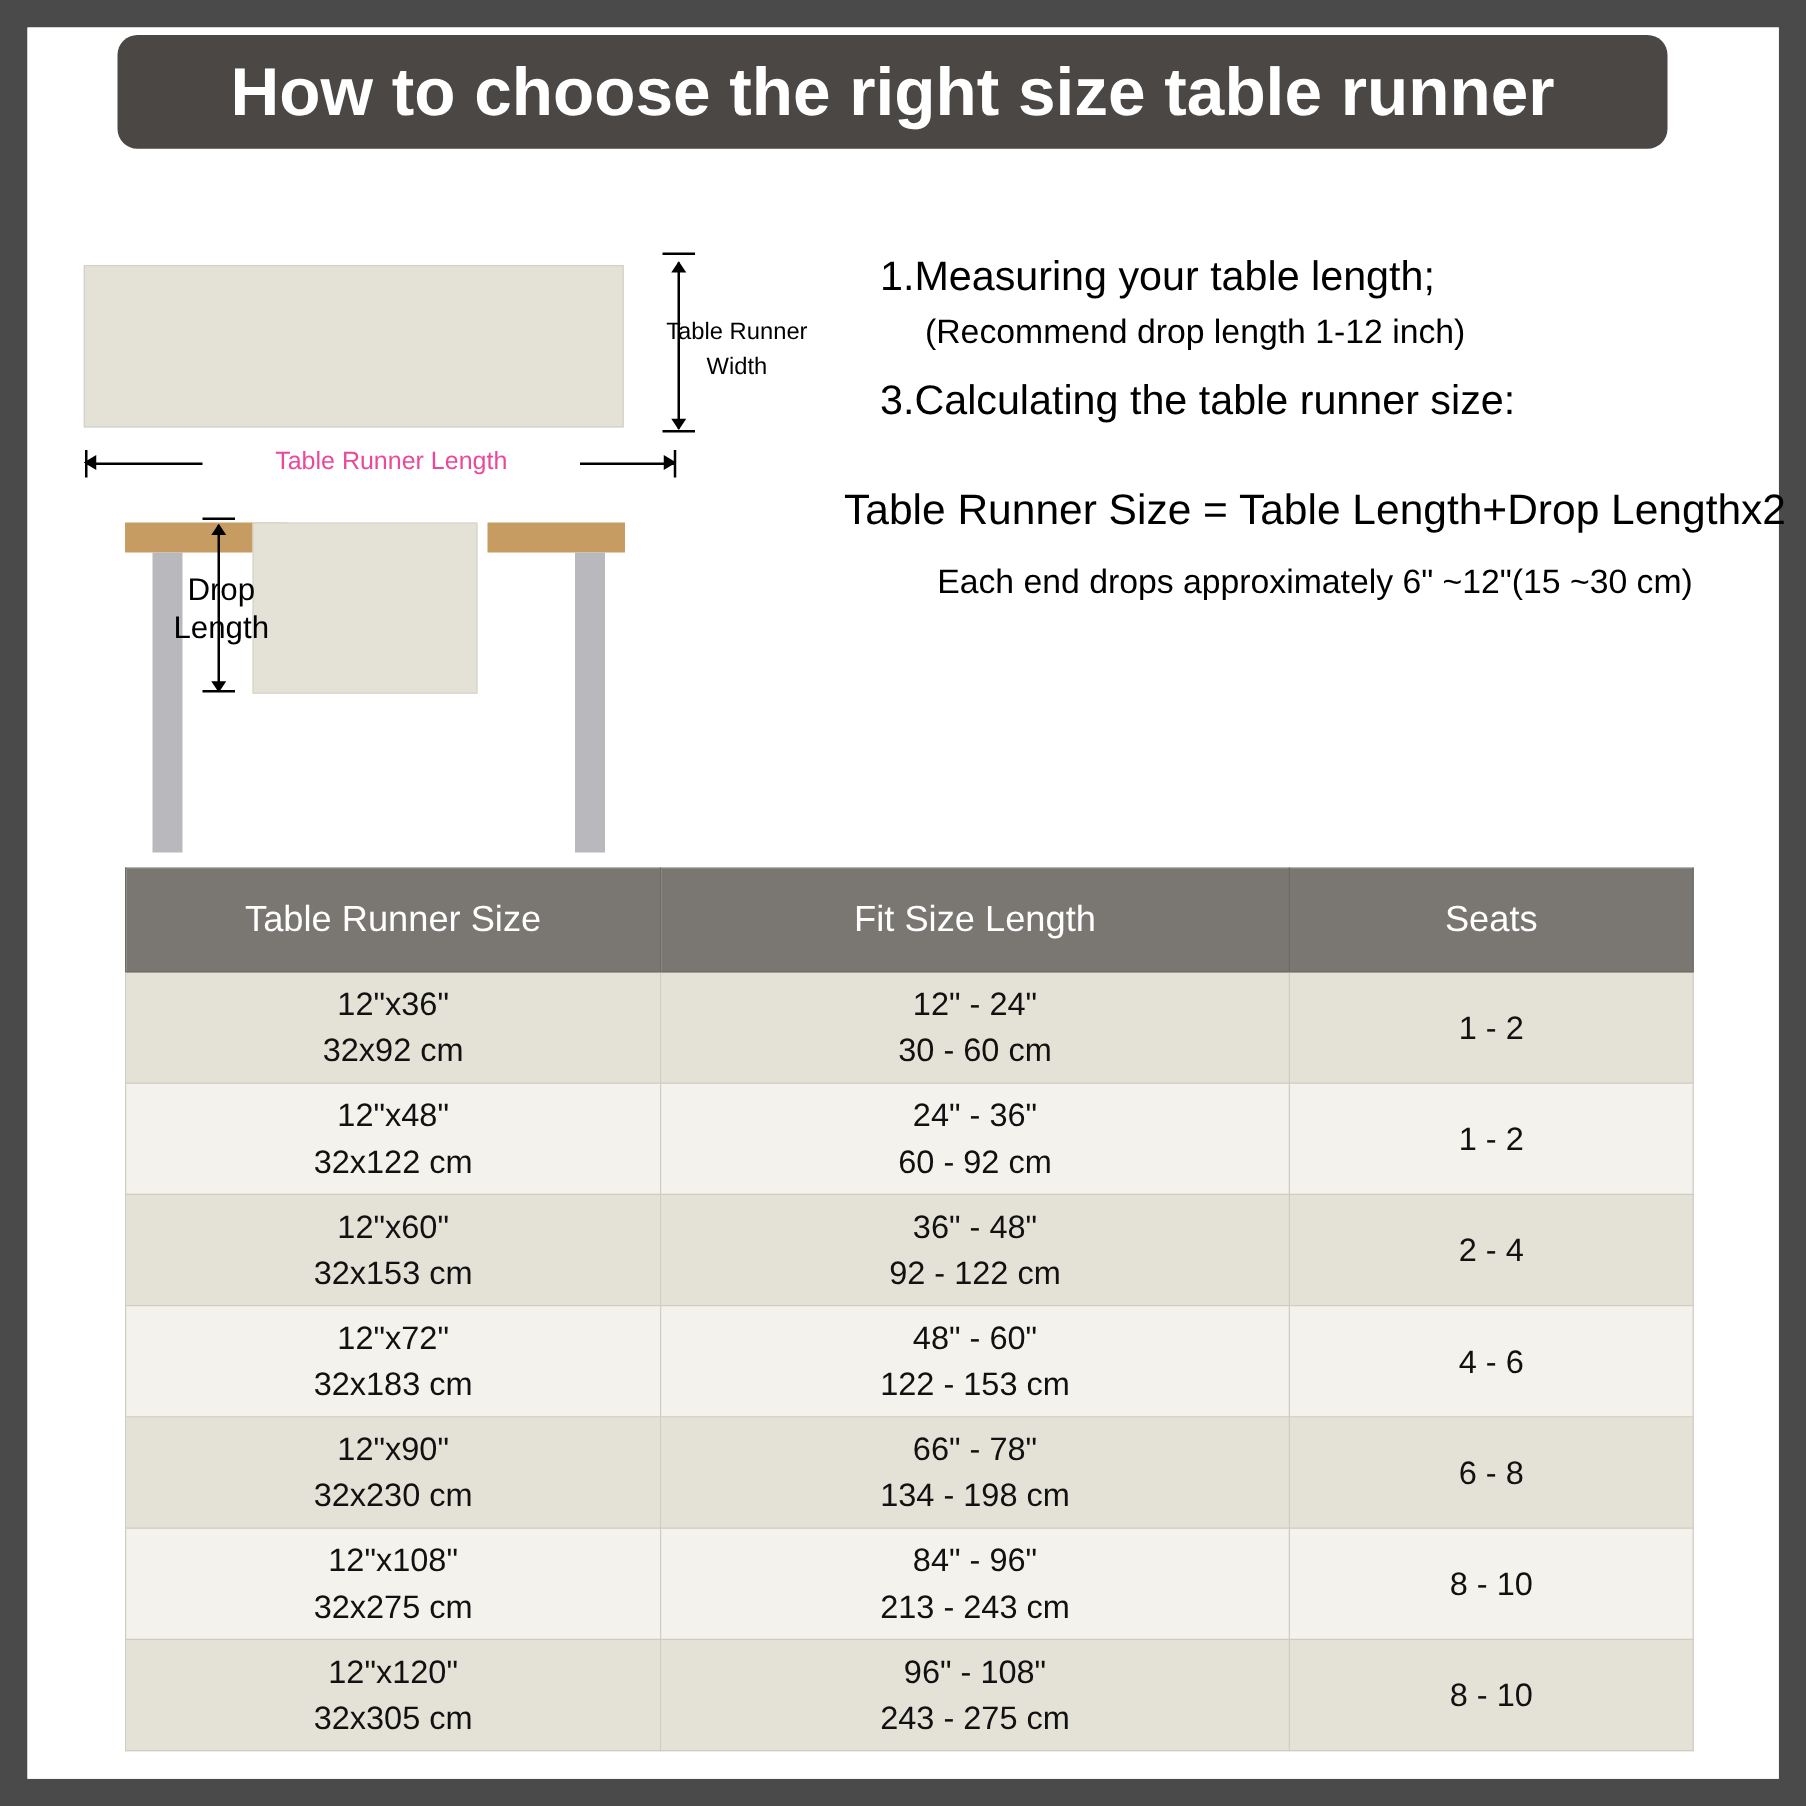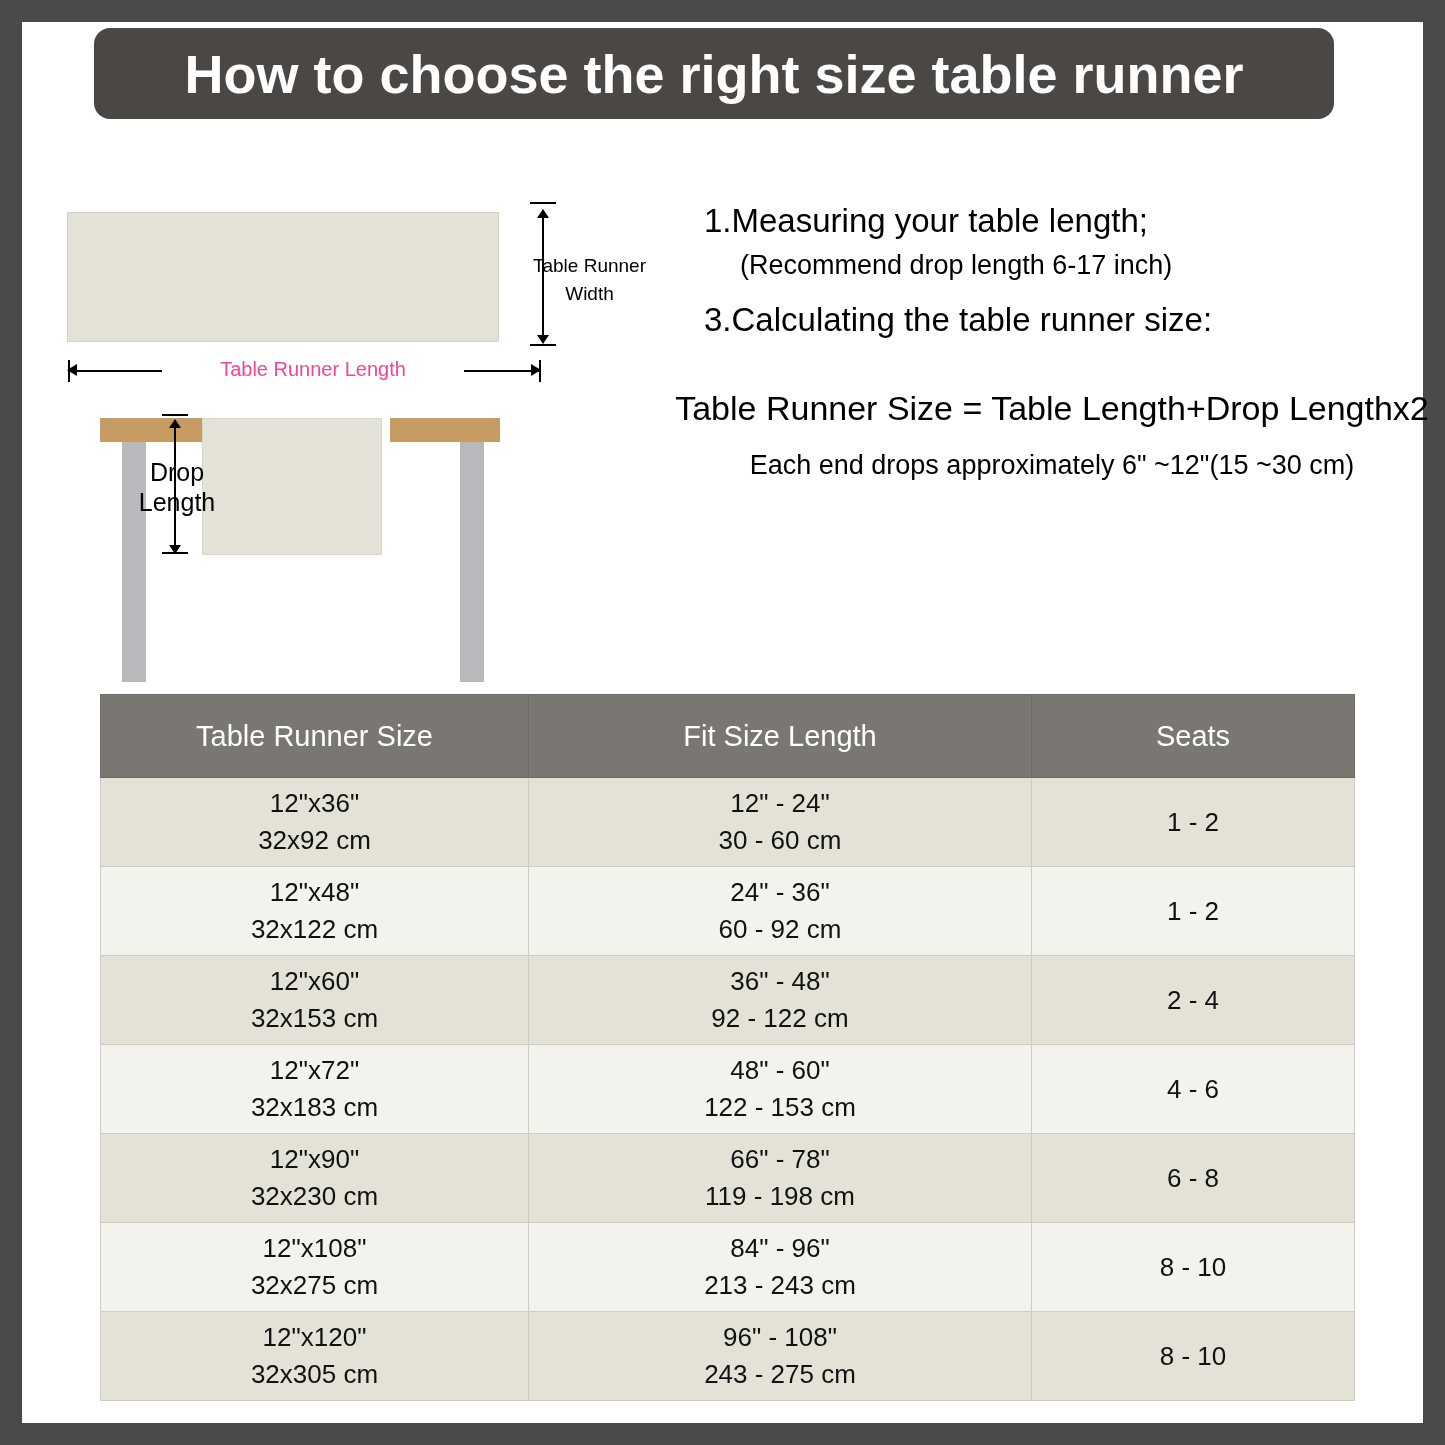--- a/index.html
+++ b/index.html
@@ -353,21 +353,21 @@
       <div class="drop-cap-bot"></div>
       <div class="drop-dim"></div>
       <div class="label-drop">
         <span class="cell-line">Drop</span>
         <span class="cell-line">Length</span>
       </div>
     </div>
 
     <div class="steps">
       <div class="step step-1">1.Measuring your table length;</div>
-      <div class="step-note">(Recommend drop length 6-17 inch)</div>
+      <div class="step-note">(Recommend drop length 1-12 inch)</div>
       <div class="step step-3">3.Calculating the table runner size:</div>
       <div class="formula">Table Runner Size = Table Length+Drop Lengthx2</div>
       <div class="formula-note">Each end drops approximately 6" ~12"(15 ~30 cm)</div>
     </div>
 
     <table class="sizes-table">
       <thead>
         <tr>
           <th class="col-1">Table Runner Size</th>
           <th class="col-2">Fit Size Length</th>
@@ -419,21 +419,21 @@
           </td>
           <td>4 - 6</td>
         </tr>
         <tr>
           <td>
             <span class="cell-line">12"x90"</span>
             <span class="cell-line">32x230 cm</span>
           </td>
           <td>
             <span class="cell-line">66" - 78"</span>
-            <span class="cell-line">119 - 198 cm</span>
+            <span class="cell-line">134 - 198 cm</span>
           </td>
           <td>6 - 8</td>
         </tr>
         <tr>
           <td>
             <span class="cell-line">12"x108"</span>
             <span class="cell-line">32x275 cm</span>
           </td>
           <td>
             <span class="cell-line">84" - 96"</span>

